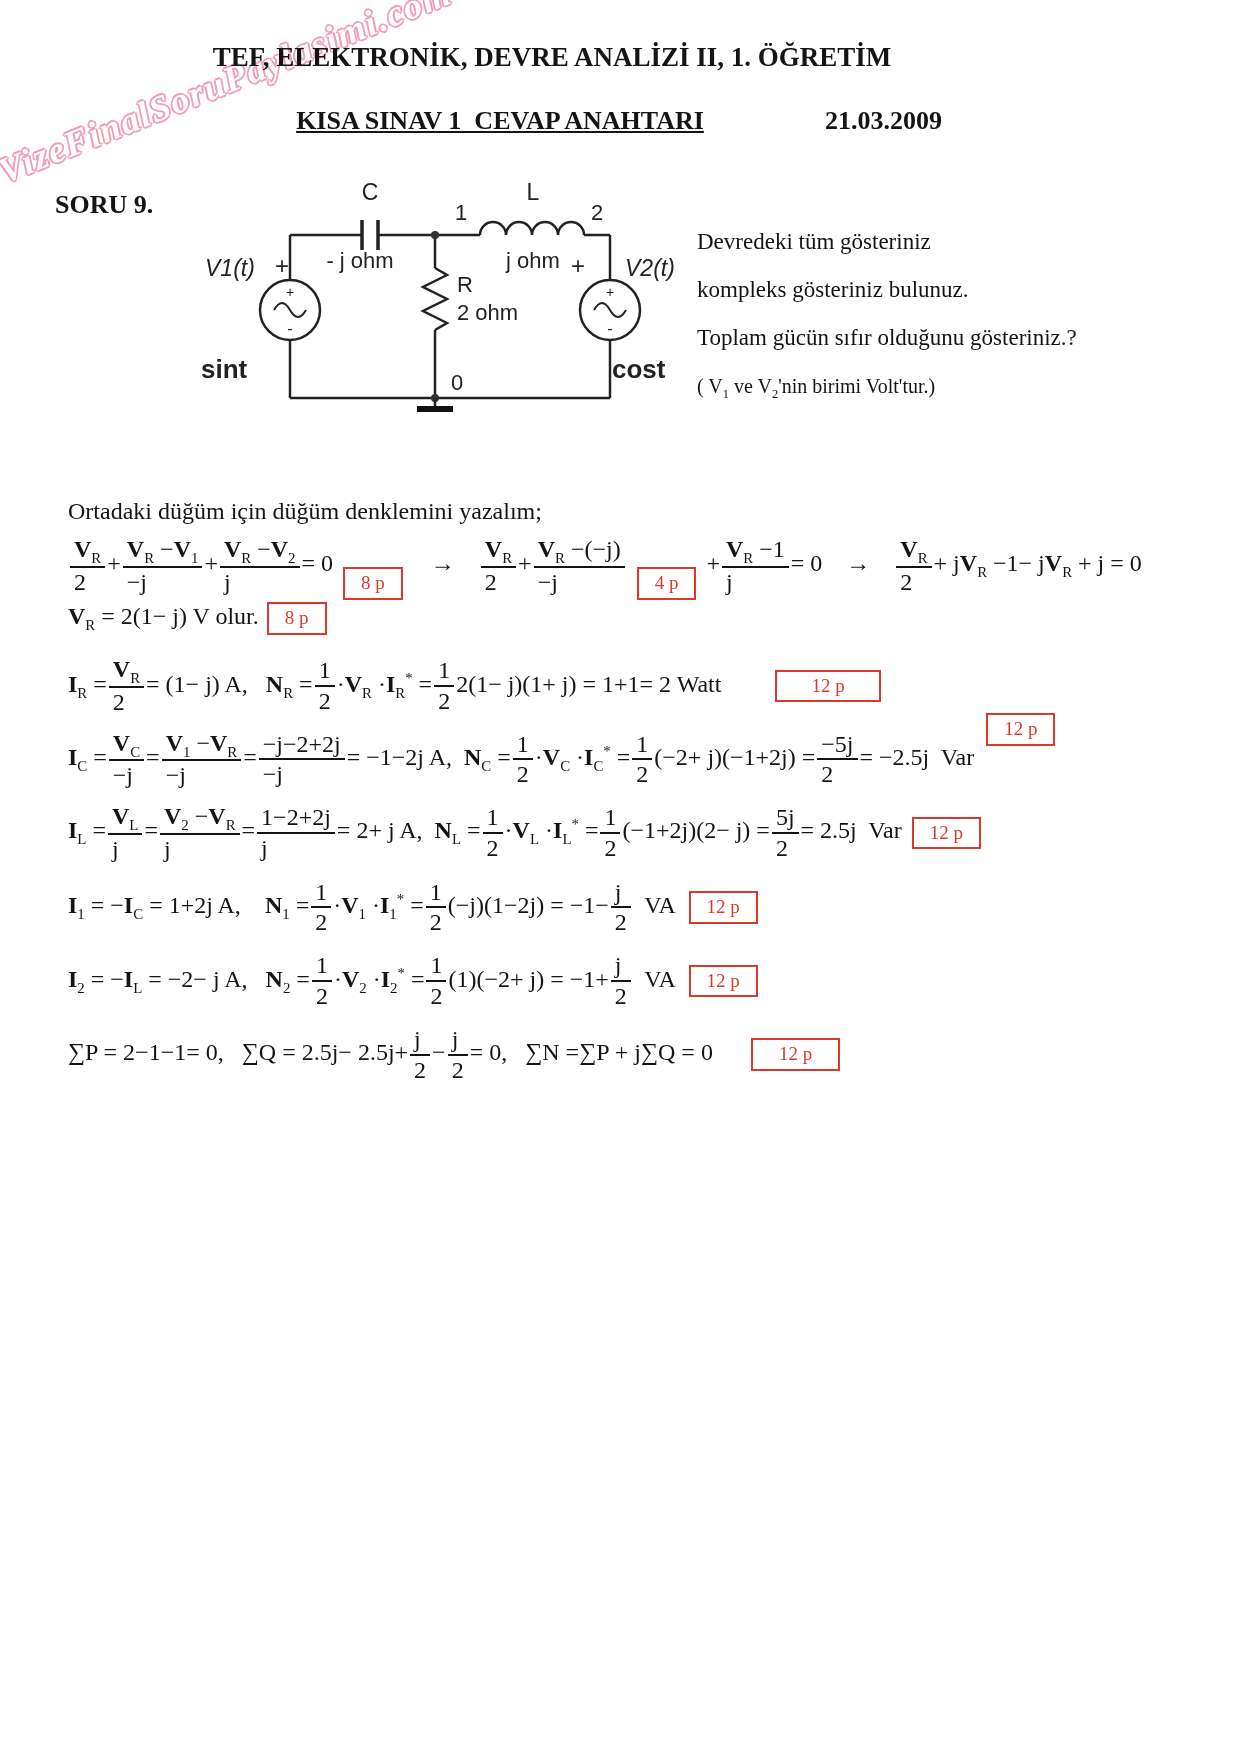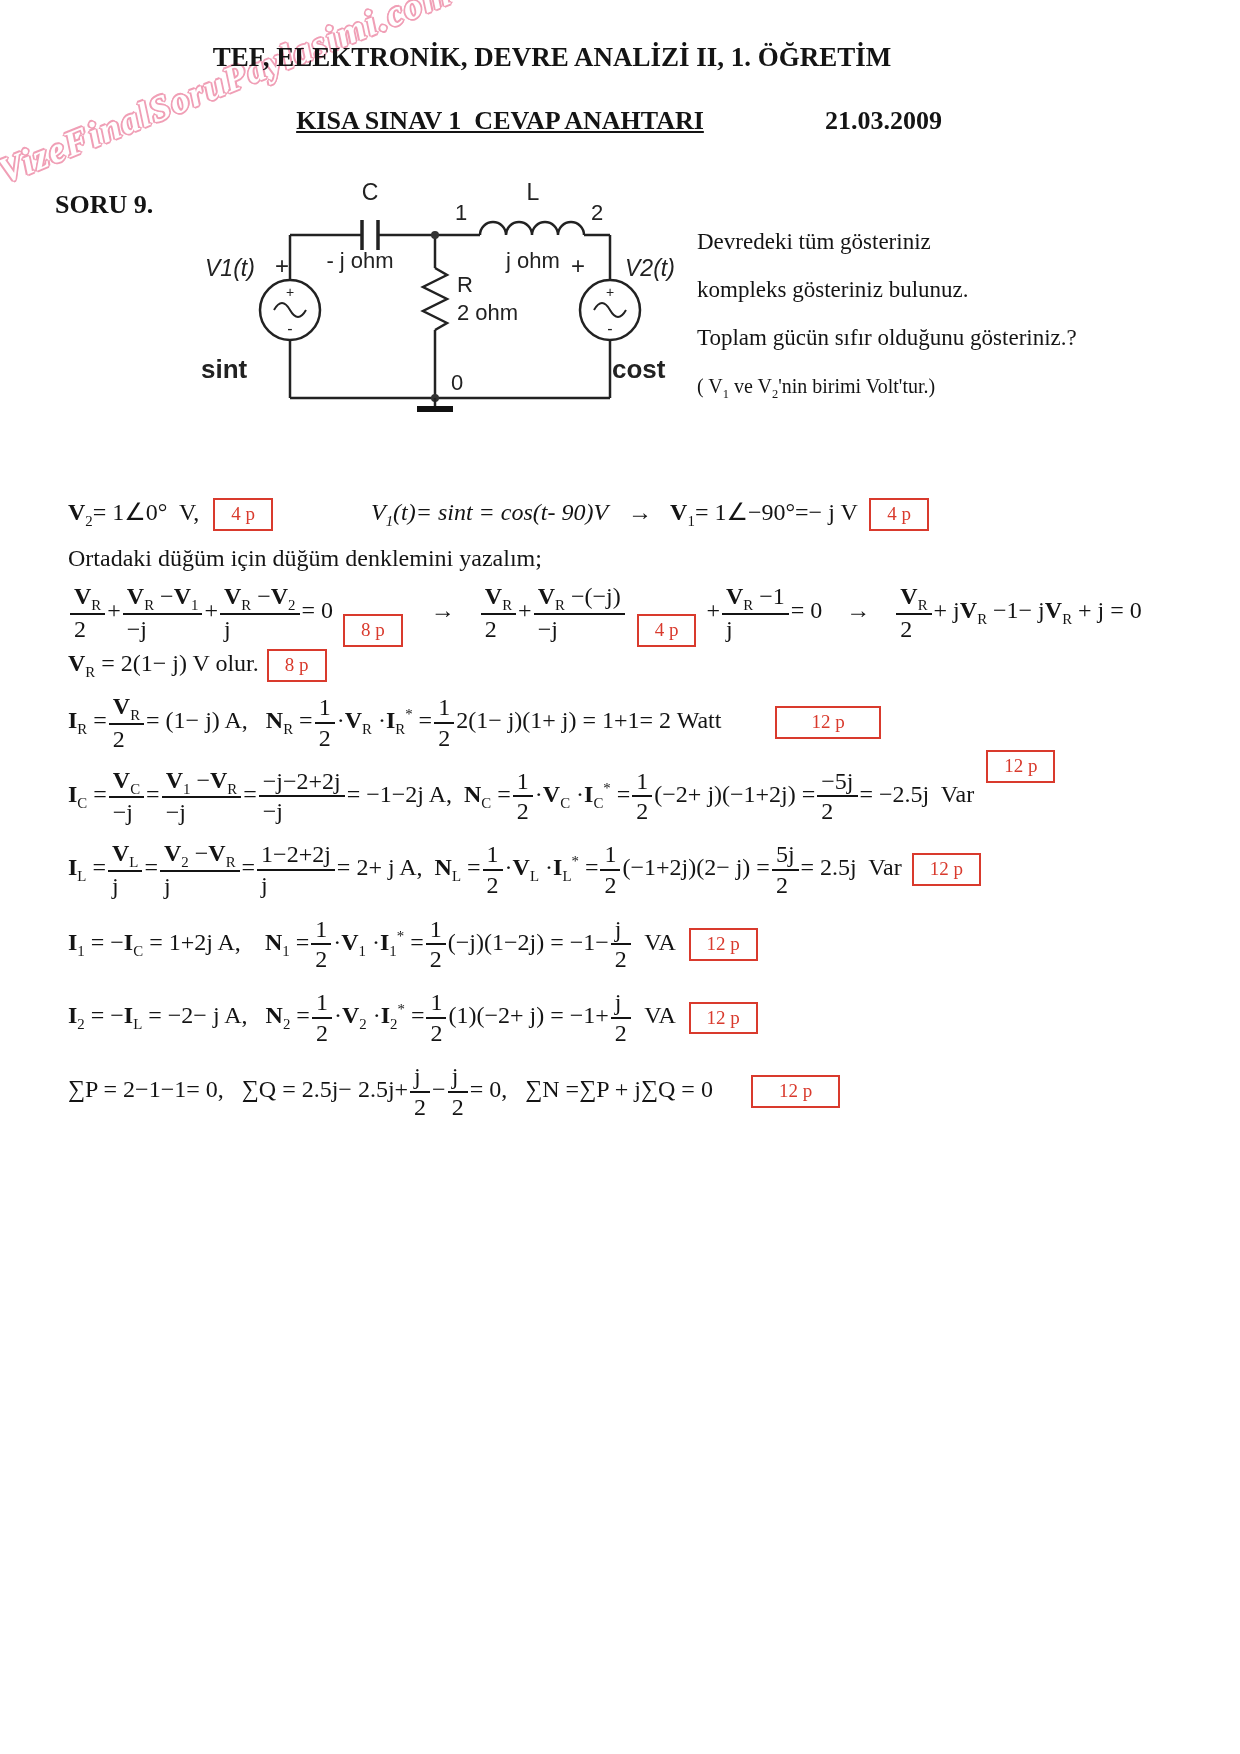--- a/index.html
+++ b/index.html
@@ -124,44 +124,37 @@
 
 <div class="prompt">
   <div>Devredeki tüm gösteriniz</div>
   <div>kompleks gösteriniz bulunuz.</div>
   <div>Toplam gücün sıfır olduğunu gösteriniz.?</div>
   <div class="note math">( V<sub>1</sub> ve V<sub>2</sub>'nin birimi Volt'tur.)</div>
 </div>
 
 <div class="solution">
 
-  <div class="eqline" style="margin-bottom:14px">
-    <span class="math"><b>V</b><sub>2</sub>= 1∠0°  V,</span>
-    <span class="score" style="margin-left:8px">4 p</span>
-    <span class="math it" style="margin-left:92px">V<sub>1</sub>(t)= sint = cos(t- 90)V</span>
-    <span class="math" style="margin-left:14px">→   <b>V</b><sub>1</sub>= 1∠−90°=− j V</span>
-    <span class="score" style="margin-left:6px">4 p</span>
-  </div>
 
   <div class="eqline" style="margin-bottom:10px">
     <span>Ortadaki düğüm için düğüm denklemini yazalım;</span>
   </div>
 
   <div class="eqline" style="margin-bottom:6px">
     <span class="math"><span class="frac"><span class="num"><b>V</b><sub>R</sub></span><span class="den">2</span></span>+<span class="frac"><span class="num"><b>V</b><sub>R</sub> −<b>V</b><sub>1</sub></span><span class="den">−j</span></span>+<span class="frac"><span class="num"><b>V</b><sub>R</sub> −<b>V</b><sub>2</sub></span><span class="den">j</span></span>= 0</span>
     <span class="score low">8 p</span>
     <span class="math arrow">→</span>
     <span class="math"><span class="frac"><span class="num"><b>V</b><sub>R</sub></span><span class="den">2</span></span>+<span class="frac"><span class="num"><b>V</b><sub>R</sub> −(−j)</span><span class="den">−j</span></span></span>
     <span class="score low">4 p</span>
     <span class="math">+<span class="frac"><span class="num"><b>V</b><sub>R</sub> −1</span><span class="den">j</span></span>= 0</span>
     <span class="math arrow">→</span>
     <span class="math"><span class="frac"><span class="num"><b>V</b><sub>R</sub></span><span class="den">2</span></span>+ j<b>V</b><sub>R</sub> −1− j<b>V</b><sub>R</sub> + j = 0</span>
   </div>
 
-  <div class="eqline" style="margin-bottom:10px">
+  <div class="eqline" style="margin-bottom:20px">
     <span class="math"><b>V</b><sub>R</sub> = 2(1− j) V olur.</span>
     <span class="score" style="margin-left:2px">8 p</span>
   </div>
 
   <div class="eqline" style="margin-bottom:12px">
     <span class="math"><b>I</b><sub>R</sub> =<span class="frac"><span class="num"><b>V</b><sub>R</sub></span><span class="den">2</span></span>= (1− j) A,   <b>N</b><sub>R</sub> =<span class="frac"><span class="num">1</span><span class="den">2</span></span>·<b>V</b><sub>R</sub> ·<b>I</b><sub>R</sub><sup>*</sup> =<span class="frac"><span class="num">1</span><span class="den">2</span></span>2(1− j)(1+ j) = 1+1= 2 Watt</span>
     <span class="score" style="margin-left:48px;padding:3px 34px">12 p</span>
   </div>
 
   <div class="eqline" style="margin-bottom:12px">

